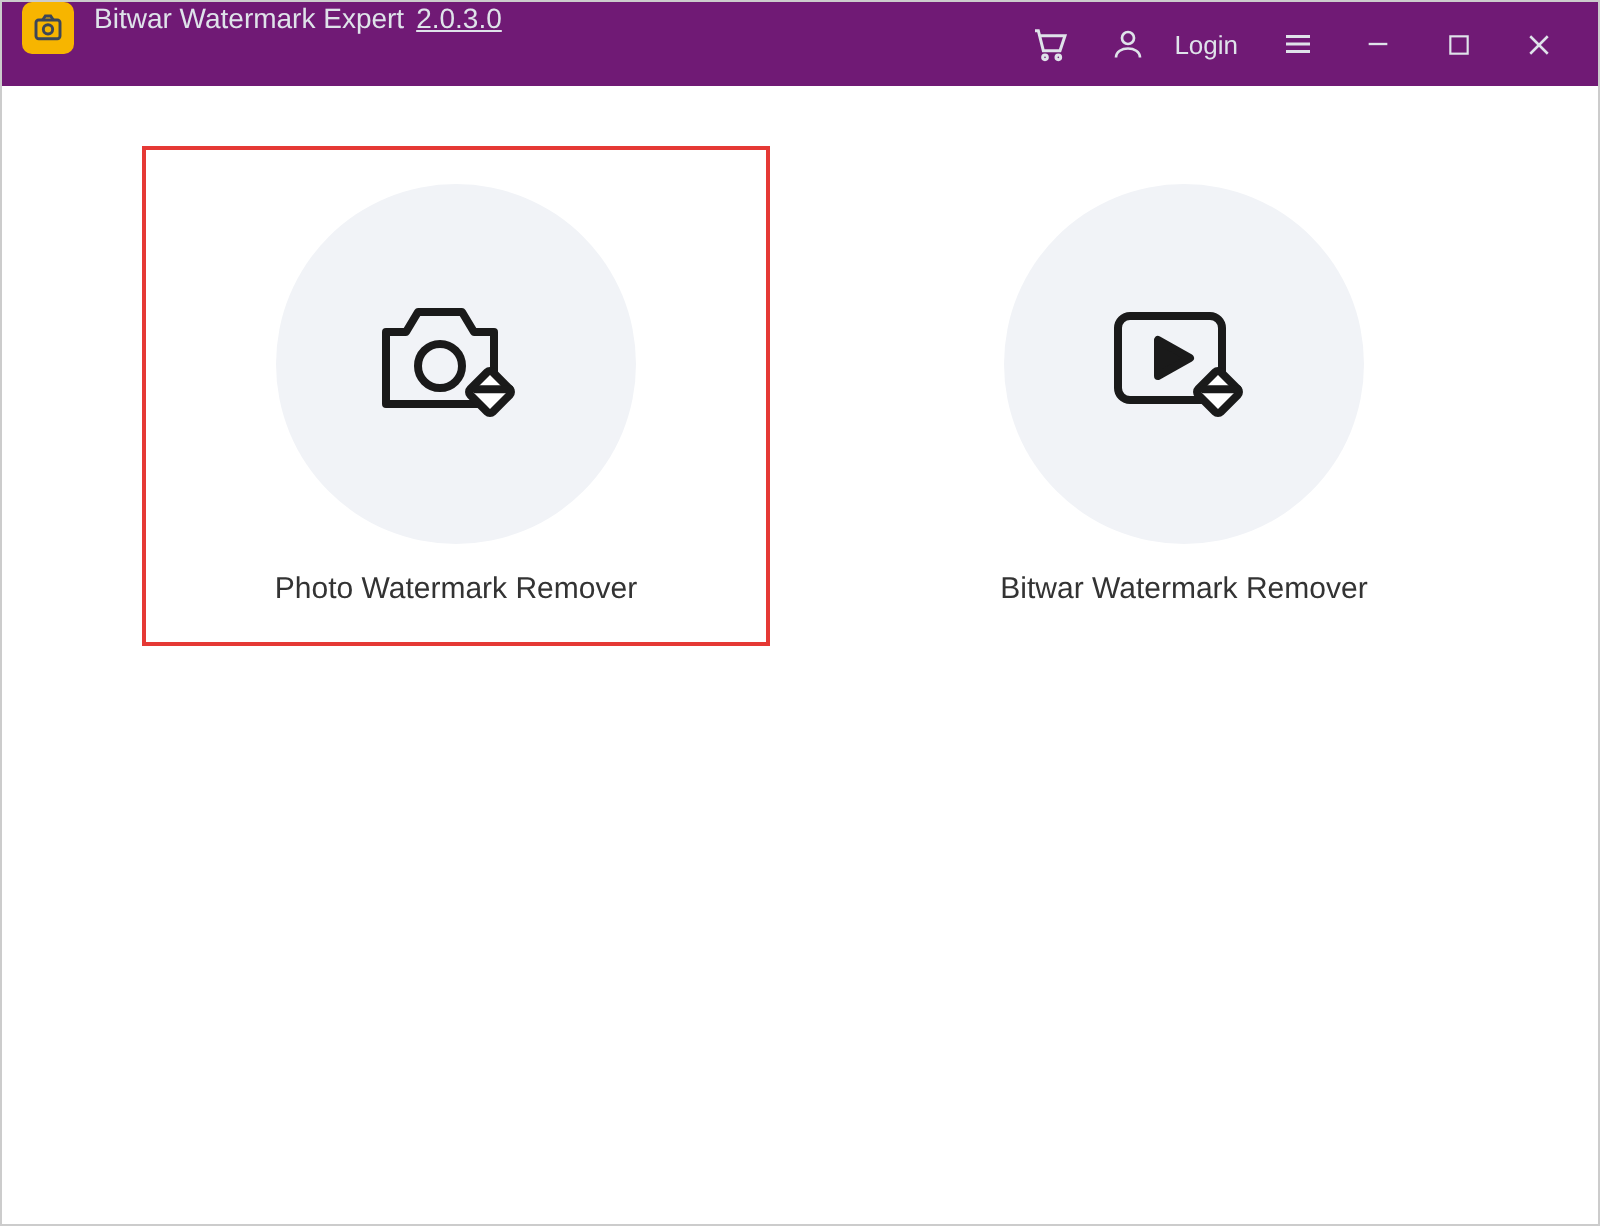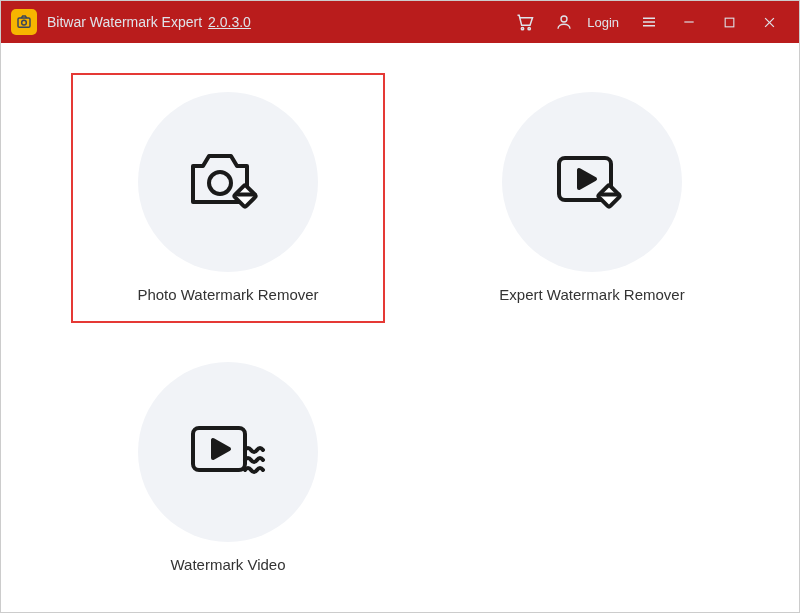--- a/index.html
+++ b/index.html
@@ -13,23 +13,23 @@
   .window {
     width: 800px;
     height: 613px;
     background: #fff;
     border: 1px solid #ccc;
     display: flex;
     flex-direction: column;
   }
   .titlebar {
     height: 42px;
-    background: #b91c1c;
+    background: #701a75;
     display: flex;
-    align-items: center;
+    align-items: flex-start;
     padding: 0 10px 0 10px;
     color: #dfe3ea;
     font-size: 14px;
   }
   .app-logo {
     width: 26px;
     height: 26px;
     background: #f7b500;
     border-radius: 5px;
     display: flex;
@@ -165,30 +165,18 @@
 
     <div class="tile">
       <div class="circle">
         <svg width="78" height="64" viewBox="0 0 78 64" fill="none" stroke="#1a1a1a" stroke-width="4" stroke-linejoin="round" stroke-linecap="round">
           <rect x="6" y="8" width="52" height="42" rx="6"></rect>
           <polygon points="26,20 26,38 42,29" fill="#1a1a1a"></polygon>
           <rect x="48" y="38" width="16" height="16" rx="2" transform="rotate(45 56 46)" fill="#fff"></rect>
           <line x1="50" y1="50" x2="62" y2="38" transform="rotate(45 56 46)"></line>
         </svg>
       </div>
-      <div class="tile-label">Expert Watermark Remover</div>
+      <div class="tile-label">Bitwar Watermark Remover</div>
     </div>
 
-    <div class="tile">
-      <div class="circle">
-        <svg width="82" height="64" viewBox="0 0 82 64" fill="none" stroke="#1a1a1a" stroke-width="4" stroke-linejoin="round" stroke-linecap="round">
-          <rect x="6" y="8" width="52" height="42" rx="6"></rect>
-          <polygon points="26,20 26,38 42,29" fill="#1a1a1a"></polygon>
-          <path d="M58 30 q3 -4 6 0 q3 4 6 0 q3 -4 6 0"></path>
-          <path d="M58 40 q3 -4 6 0 q3 4 6 0 q3 -4 6 0"></path>
-          <path d="M58 50 q3 -4 6 0 q3 4 6 0 q3 -4 6 0"></path>
-        </svg>
-      </div>
-      <div class="tile-label">Watermark Video</div>
-    </div>
 
   </div>
 </div>
 
 </body></html>

